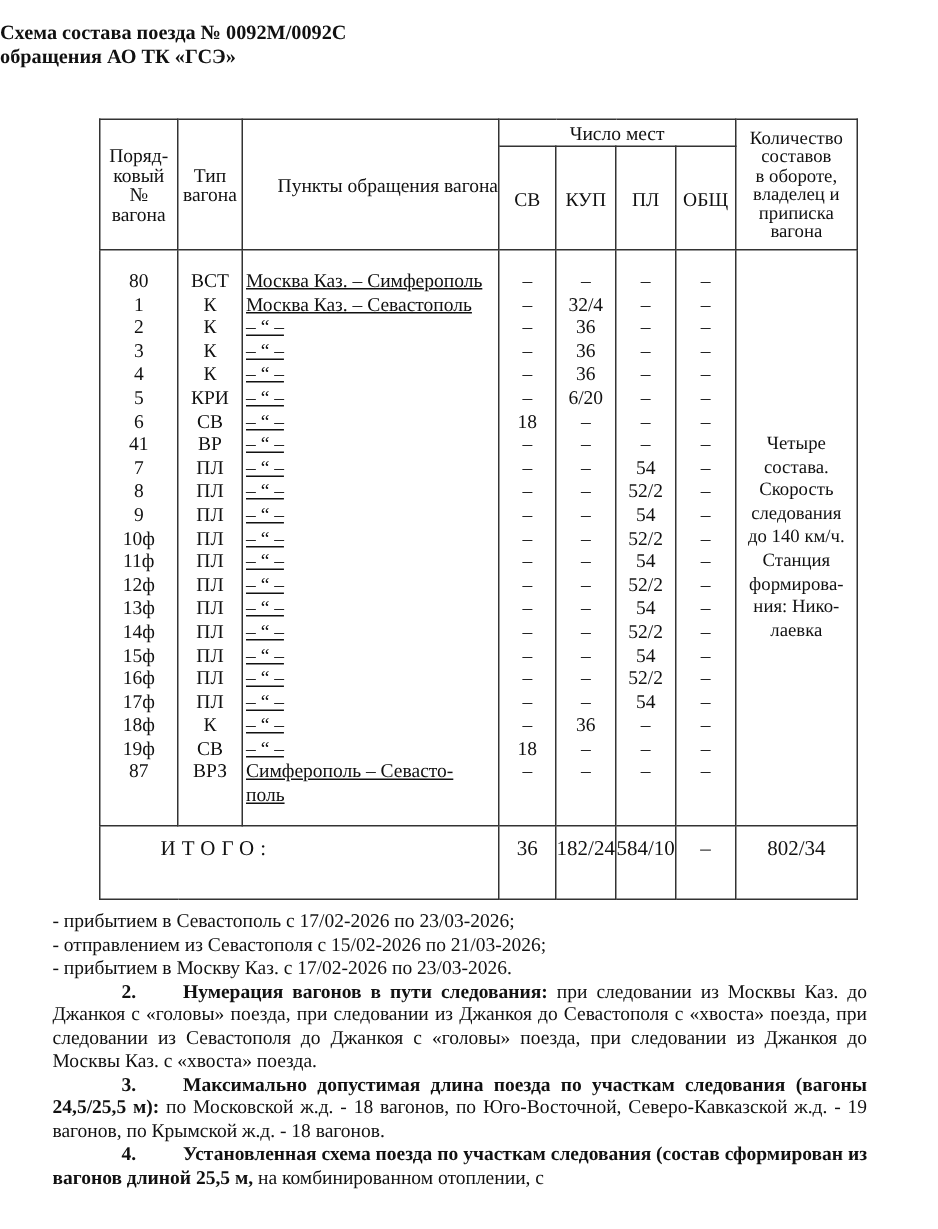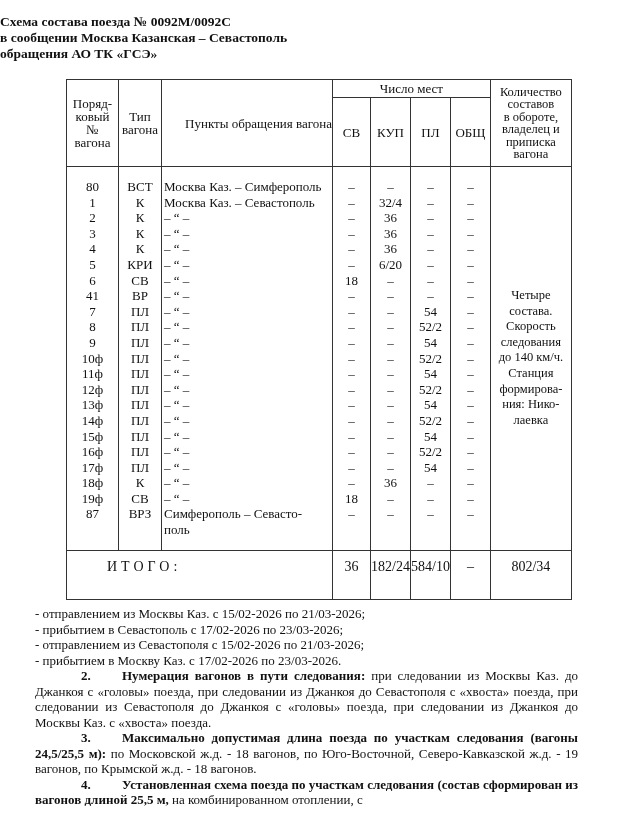--- a/index.html
+++ b/index.html
@@ -14,37 +14,36 @@
     th { vertical-align: middle; text-align: center; line-height: 13px; }
     .h-num { width: 51px; }
     .h-type { width: 42px; }
     .h-points { width: 166px; text-align: right; padding-left: 4px !important; }
     .h-sv { width: 37px; } .h-kup { width: 39px; } .h-pl { width: 37px; } .h-obsh { width: 39px; }
     .h-qty { width: 80px; font-size: 12.5px; line-height: 12.5px; }
     .h-seats { height: 17px; }
     td.body-cell { vertical-align: top; padding-top: 12px !important; height: 371px; }
     .rows div { height: 15.6px; line-height: 15.6px; white-space: nowrap; }
     .c { text-align: center; }
-    .l { text-align: left; padding-left: 2px; }
+    .l { text-align: left; padding-left: 2px; text-decoration: underline; }
     .dash-col div { text-align: center; }
     .qty-text { text-align: center; font-size: 12.5px; line-height: 15.6px; padding-top: 109px; }
     .total-row td { height: 40px; vertical-align: top; padding-top: 8px !important; text-align: center; font-size: 14px; }
     .total-label { text-align: left !important; padding-left: 40px !important; letter-spacing: 4px; }
     .notes { position: absolute; top: 606px; left: 88px; width: 490px; font-size: 13px; line-height: 15.5px; }
     .notes p { margin: 0; text-align: justify; }
     .num { font-weight: bold; display: inline-block; width: 45px; text-indent: 4px; }
     .full { margin-left: -53px !important; width: 543px; }
     b { font-weight: bold; }
   </style>
 </head>
 <body>
 
 <div class="title">
   <div>Схема состава поезда № 0092М/0092С</div>
-  <div>в сообщении Москва Казанская – Севастополь</div>
   <div>обращения АО ТК «ГСЭ»</div>
 </div>
 
 <table class="scheme">
   <thead>
     <tr>
       <th rowspan="2" class="h-num">
         <div>Поряд-</div>
         <div>ковый</div>
         <div>№</div>
@@ -282,21 +281,20 @@
       <td>36</td>
       <td>182/24</td>
       <td>584/10</td>
       <td>–</td>
       <td>802/34</td>
     </tr>
   </tbody>
 </table>
 
 <div class="notes">
-  <p class="full">- отправлением из Москвы Каз. с 15/02-2026 по 21/03-2026;</p>
   <p class="full">- прибытием в Севастополь с 17/02-2026 по 23/03-2026;</p>
   <p class="full">- отправлением из Севастополя с 15/02-2026 по 21/03-2026;</p>
   <p class="full">- прибытием в Москву Каз. с 17/02-2026 по 23/03-2026.</p>
   <p class="full" style="text-indent:42px">
     <span class="num">2.</span><b>Нумерация вагонов в пути следования:</b><span> при следовании из Москвы Каз. до Джанкоя с «головы» поезда, при следовании из Джанкоя до Севастополя с «хвоста» поезда, при следовании из Севастополя до Джанкоя с «головы» поезда, при следовании из Джанкоя до Москвы Каз. с «хвоста» поезда.</span>
   </p>
   <p class="full" style="text-indent:42px">
     <span class="num">3.</span><b>Максимально допустимая длина поезда по участкам следования (вагоны 24,5/25,5 м):</b><span> по Московской ж.д. - 18 вагонов, по Юго-Восточной, Северо-Кавказской ж.д. - 19 вагонов, по Крымской ж.д. - 18 вагонов.</span>
   </p>
   <p class="full" style="text-indent:42px">

